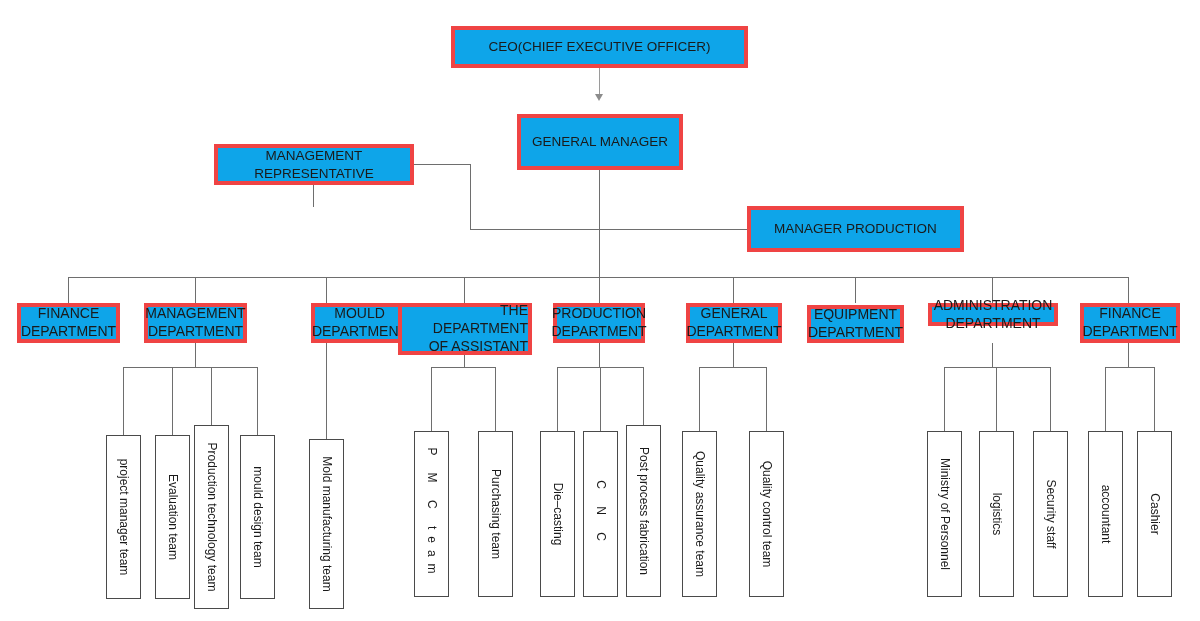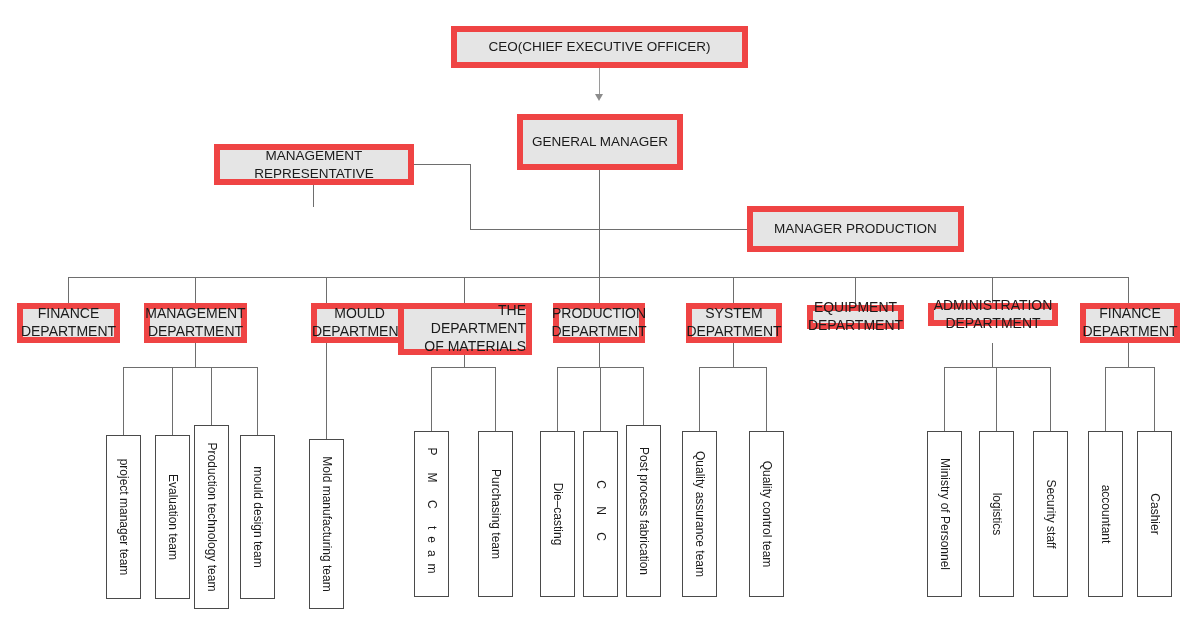--- a/index.html
+++ b/index.html
@@ -16,22 +16,22 @@
     position: relative;
     width: 1200px;
     height: 621px;
     background: #ffffff;
     overflow: hidden;
   }
   
   .node {
     position: absolute;
     box-sizing: border-box;
-    border: 6px solid #ef4444;
-    background: #e5e5e5;
+    border: 4px solid #ef4444;
+    background: #0ea5e9;
     display: flex;
     align-items: center;
     justify-content: center;
     text-align: center;
     line-height: 1.28;
     color: #1a1a1a;
   }
   .node.level-top {
     font-size: 13.5px;
   }
@@ -180,39 +180,39 @@
   <div class="node level-dept" style="left:278px; top:303px; width:97px; height:40px;margin-left:33px;">
     <div>
       <div>MOULD</div>
       <div>DEPARTMENT</div>
     </div>
   </div>
 
   <div class="node level-dept" style="left:398px; top:303px; width:134px; height:52px;text-align:right;">
     <div>
       <div>THE DEPARTMENT</div>
-      <div>OF MATERIALS</div>
+      <div>OF ASSISTANT</div>
     </div>
   </div>
 
   <div class="node level-dept" style="left:553px; top:303px; width:92px; height:40px;">
     <div>
       <div>PRODUCTION</div>
       <div>DEPARTMENT</div>
     </div>
   </div>
 
   <div class="node level-dept" style="left:686px; top:303px; width:96px; height:40px;">
     <div>
-      <div>SYSTEM</div>
-      <div>DEPARTMENT</div>
-    </div>
-  </div>
-
-  <div class="node level-dept" style="left:807px; top:305px; width:97px; height:24px;">
+      <div>GENERAL</div>
+      <div>DEPARTMENT</div>
+    </div>
+  </div>
+
+  <div class="node level-dept" style="left:807px; top:305px; width:97px; height:38px;">
     <div>
       <div>EQUIPMENT</div>
       <div>DEPARTMENT</div>
     </div>
   </div>
 
   <div class="node level-dept" style="left:928px; top:303px; width:130px; height:23px;">
     <div>
       <div>ADMINISTRATION</div>
       <div>DEPARTMENT</div>

